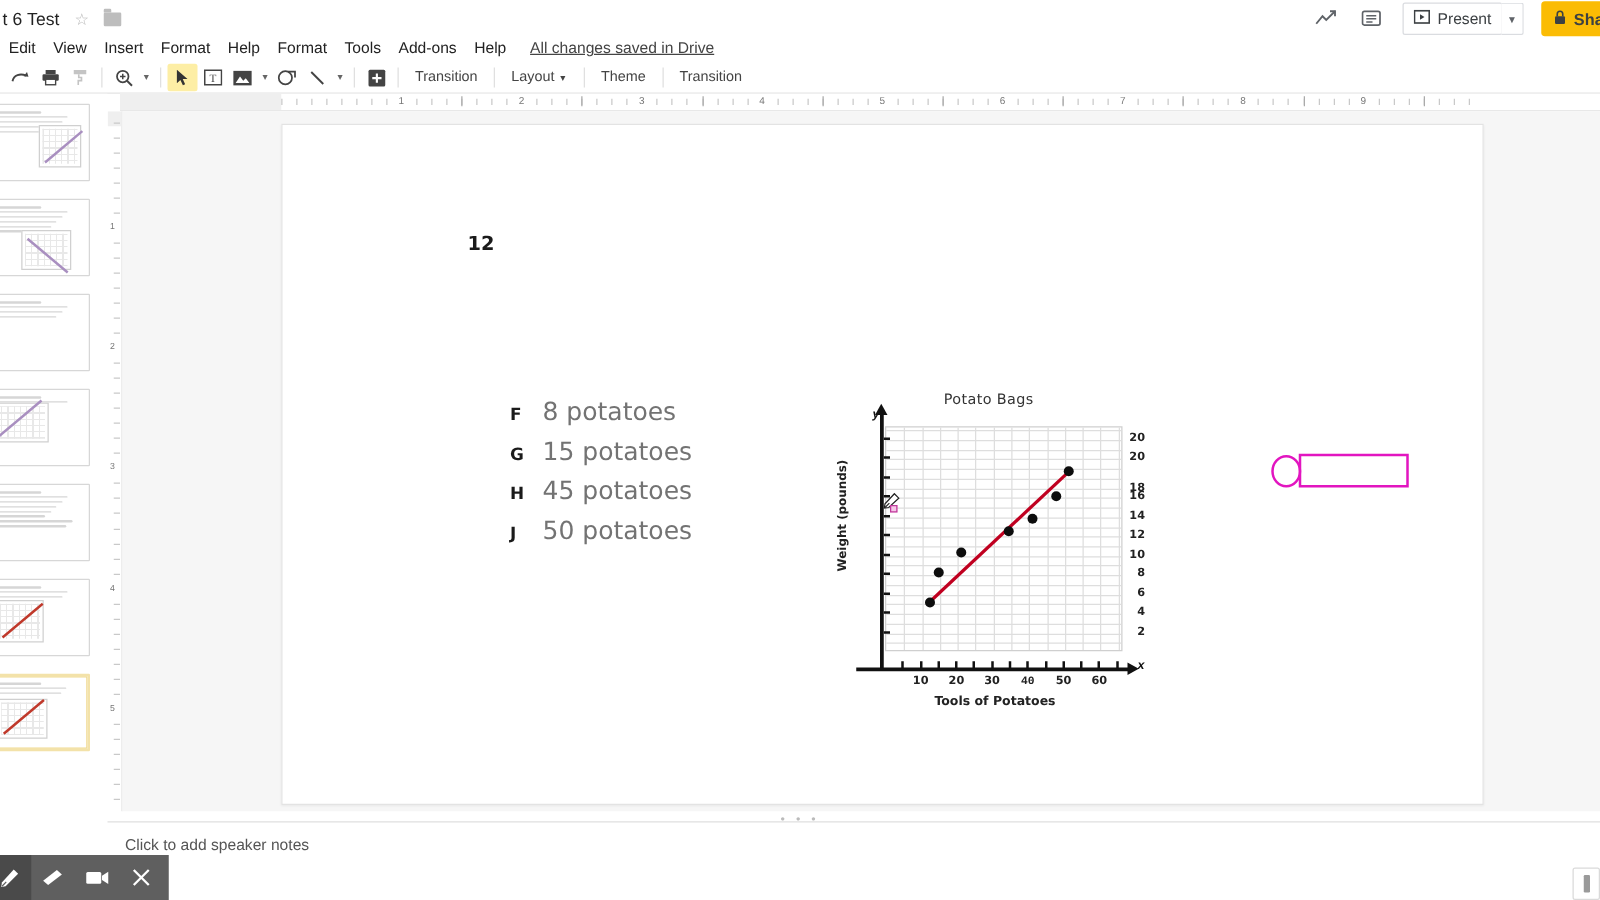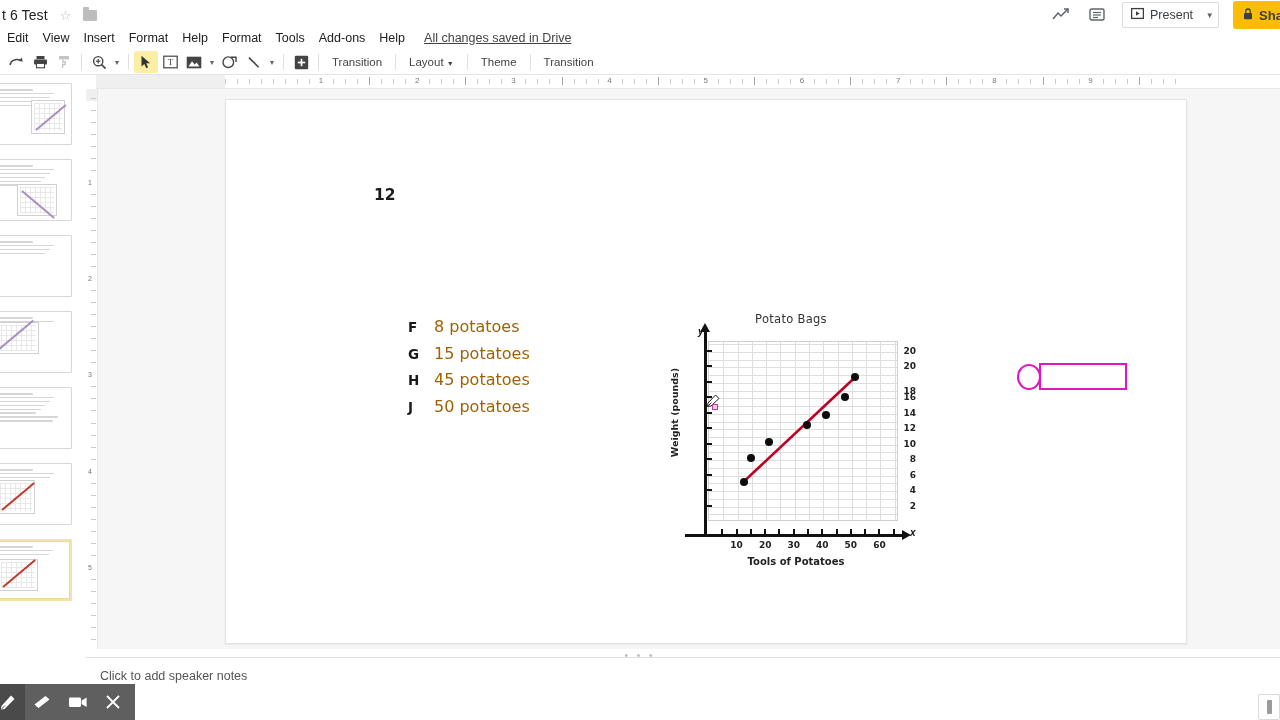--- a/index.html
+++ b/index.html
@@ -145,21 +145,21 @@
     position: absolute; left: 180px; top: 188px; width: 640px;
     font-size: 14.2px; color: #1a1a1a; line-height: 22px;
     font-family: "DejaVu Sans", sans-serif; white-space: nowrap;
   }
   #choices { position: absolute; left: 182px; top: 217px; }
   .choice { display: flex; align-items: baseline; margin-bottom: 7.5px; }
   .choice-letter {
     width: 26px; font-size: 13.5px; font-weight: bold; color: #1a1a1a;
     font-family: "DejaVu Sans", sans-serif;
   }
-  .choice-text { font-size: 16px; color: #a16207; font-family: "DejaVu Sans", sans-serif; }
+  .choice-text { font-size: 20px; color: #737373; font-family: "DejaVu Sans", sans-serif; }
 
   
   #chart-wrap {
     position: absolute; left: 440px; top: 212px; width: 250px; height: 260px;
   }
   #chart-title {
     position: absolute; left: 0; right: 0; top: 0; text-align: center;
     font-size: 11.5px; color: #333; font-family: "DejaVu Sans", sans-serif;
     letter-spacing: .3px;
   }
@@ -736,21 +736,21 @@
         <div class="xtick" style="left: 142px;"></div>
         <div class="xtick" style="left: 156.286px;"></div>
         <div class="xtick" style="left: 170.571px;"></div>
         <div class="xtick" style="left: 184.857px;"></div>
         <div class="xtick" style="left: 199.143px;"></div>
         <div class="xtick" style="left: 213.429px;"></div>
         <div class="xtick" style="left: 227.714px;"></div>
         <span class="xlab" style="left: 70.5714px;">10</span>
         <span class="xlab" style="left: 99.1429px;">20</span>
         <span class="xlab" style="left: 127.714px;">30</span>
-        <span class="xlab" style="left: 156.286px;">40</span>
+        <span class="xlab" style="left: 156.286px; font-family: Liberation Mono, monospace;">40</span>
         <span class="xlab" style="left: 184.857px;">50</span>
         <span class="xlab" style="left: 213.429px;">60</span>
         <div class="dot" style="left: 77.7143px; top: 169.601px;"></div>
         <div class="dot" style="left: 85.4286px; top: 146.425px;"></div>
         <div class="dot" style="left: 102.571px; top: 130.202px;"></div>
         <div class="dot" style="left: 141.429px; top: 113.206px;"></div>
         <div class="dot" style="left: 159.714px; top: 103.163px;"></div>
         <div class="dot" style="left: 179.143px; top: 85.3948px;"></div>
         <div class="dot" style="left: 189.143px; top: 65.309px;"></div>
       </div>

